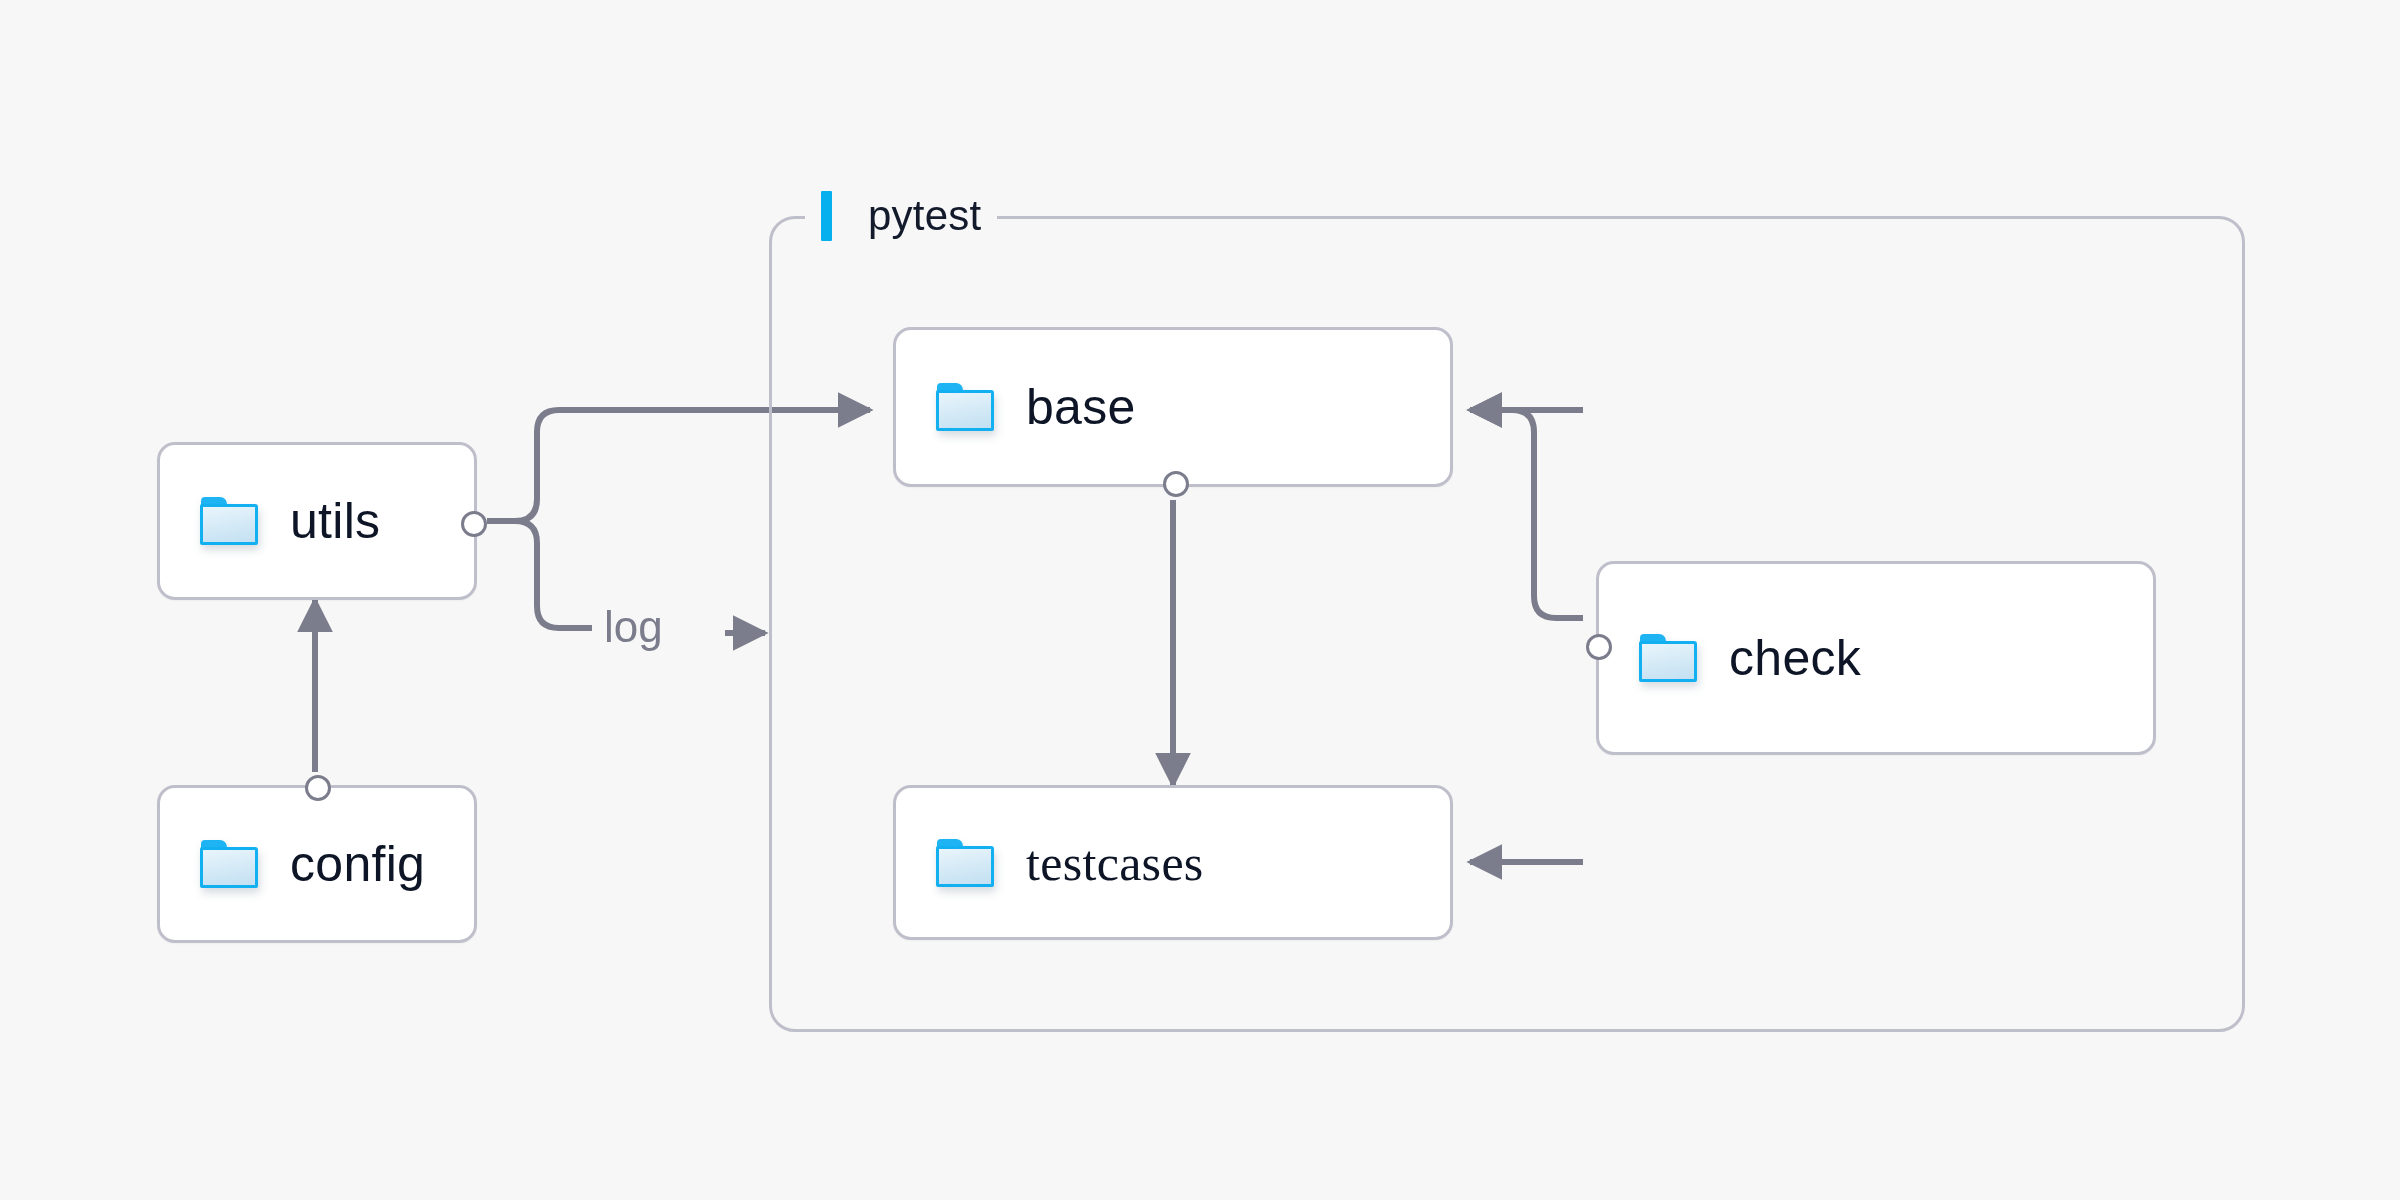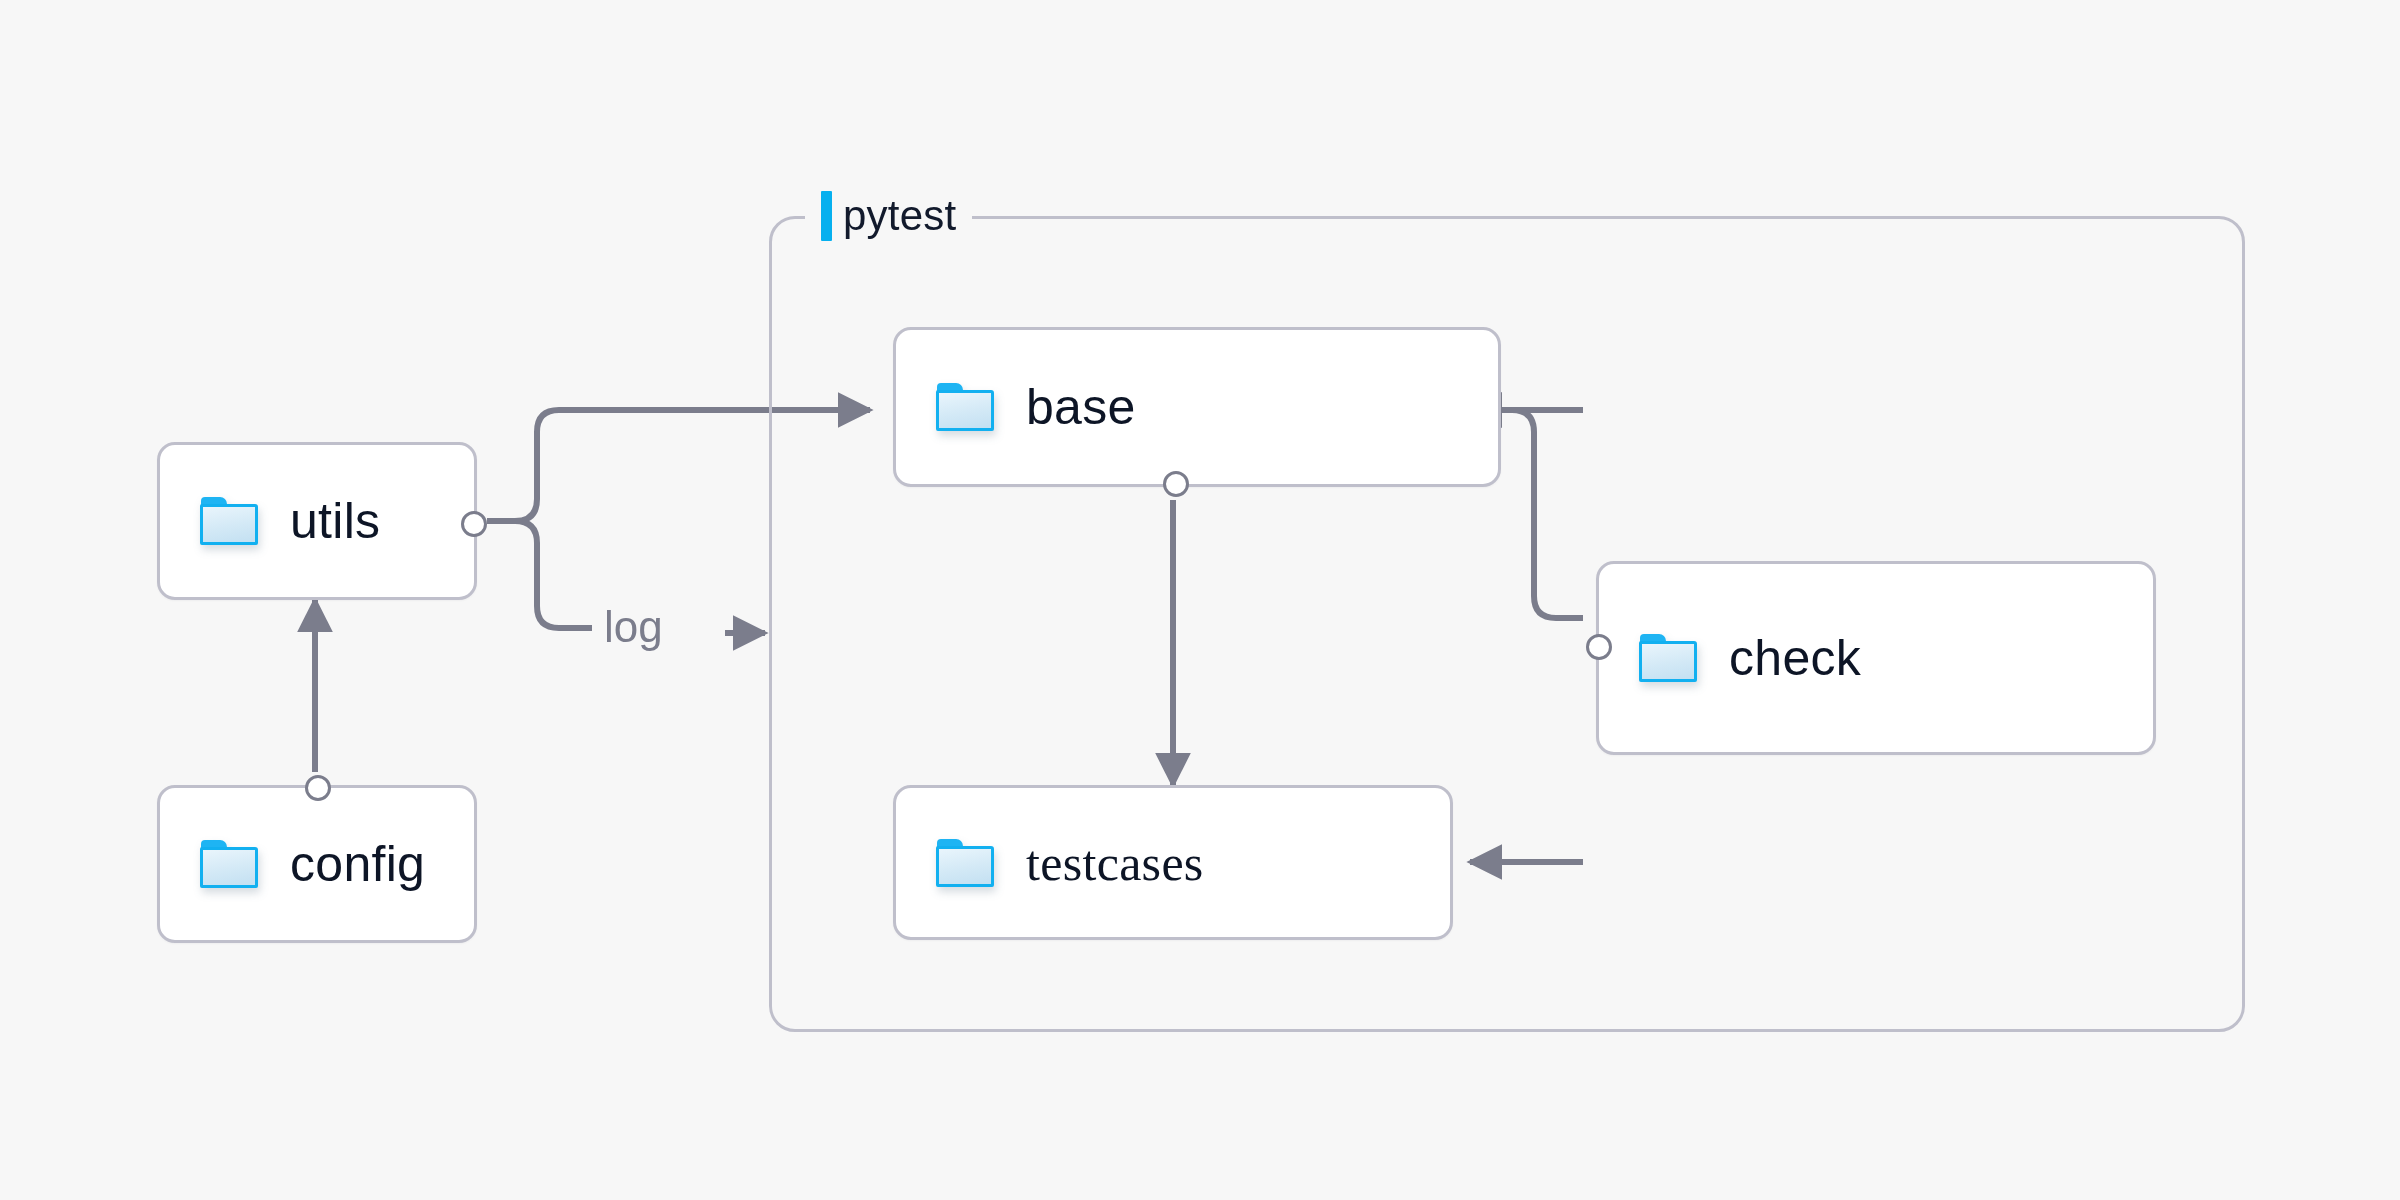--- a/index.html
+++ b/index.html
@@ -29,21 +29,21 @@
     position: absolute;
     border: 3px solid #bfbfcb;
     border-radius: 26px;
     background: transparent;
     box-sizing: border-box;
   }
   .group-label {
     position: absolute;
     display: flex;
     align-items: center;
-    gap: 11px;
+    gap: 36px;
     background: #f7f7f7;
     padding: 0 16px;
     height: 62px;
   }
   .group-accent {
     width: 11px;
     height: 50px;
     background: #06b0ef;
     border-radius: 1px;
     flex: none;
@@ -170,21 +170,21 @@
 
   <div class="node" style="left:157px; top:442px; width:320px; height:158px;">
     <span class="folder-icon">
       <span class="tab"></span>
         <span class="body"></span>
     </span>
     <span class="node-label">utils</span>
     <span class="port" style="right:-13px; top:66px;"></span>
   </div>
 
-  <div class="node" style="left:893px; top:327px; width:608px; height:160px;">
+  <div class="node" style="left:893px; top:327px; width:560px; height:160px;">
     <span class="folder-icon">
       <span class="tab"></span>
         <span class="body"></span>
     </span>
     <span class="node-label">base</span>
     <span class="port" style="left:267px; bottom:-13px;"></span>
   </div>
 
   <div class="node" style="left:893px; top:785px; width:560px; height:155px;font-family:Liberation Serif, serif;">
     <span class="folder-icon">

